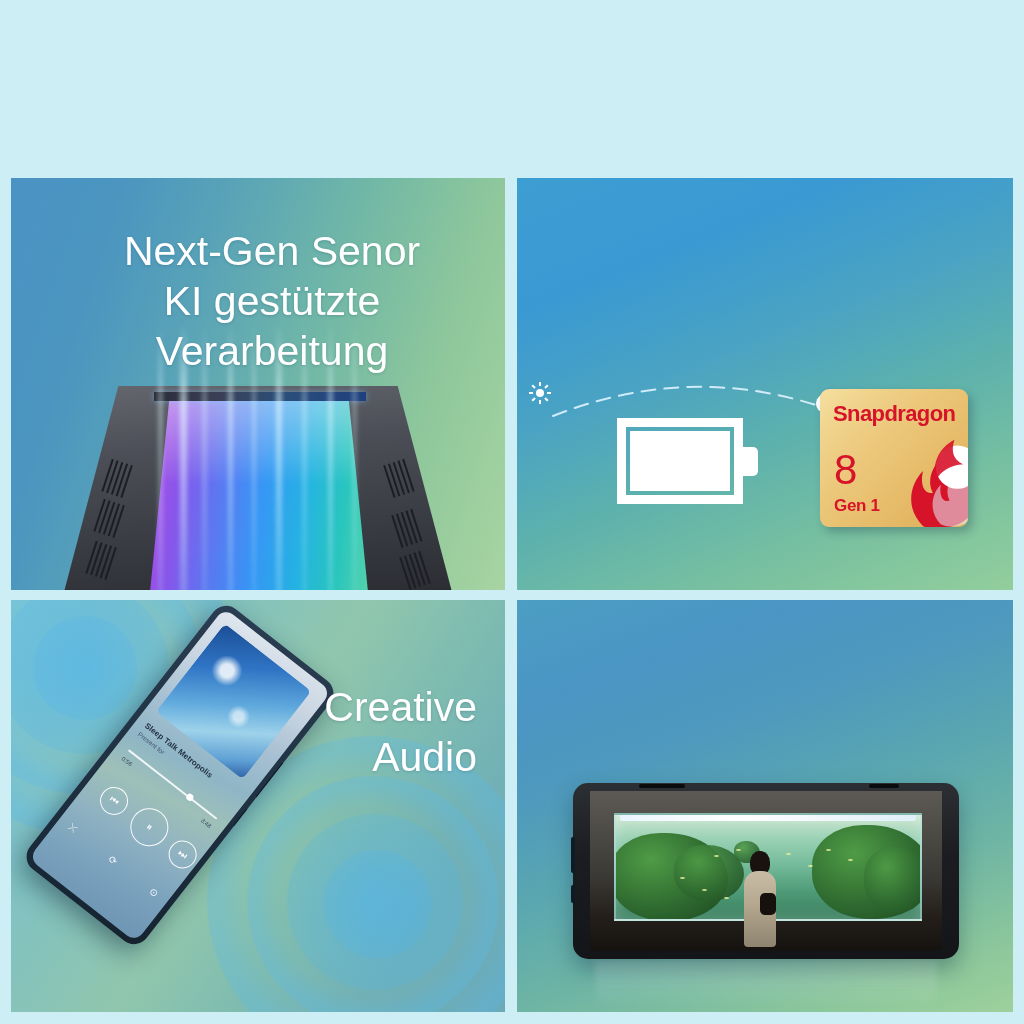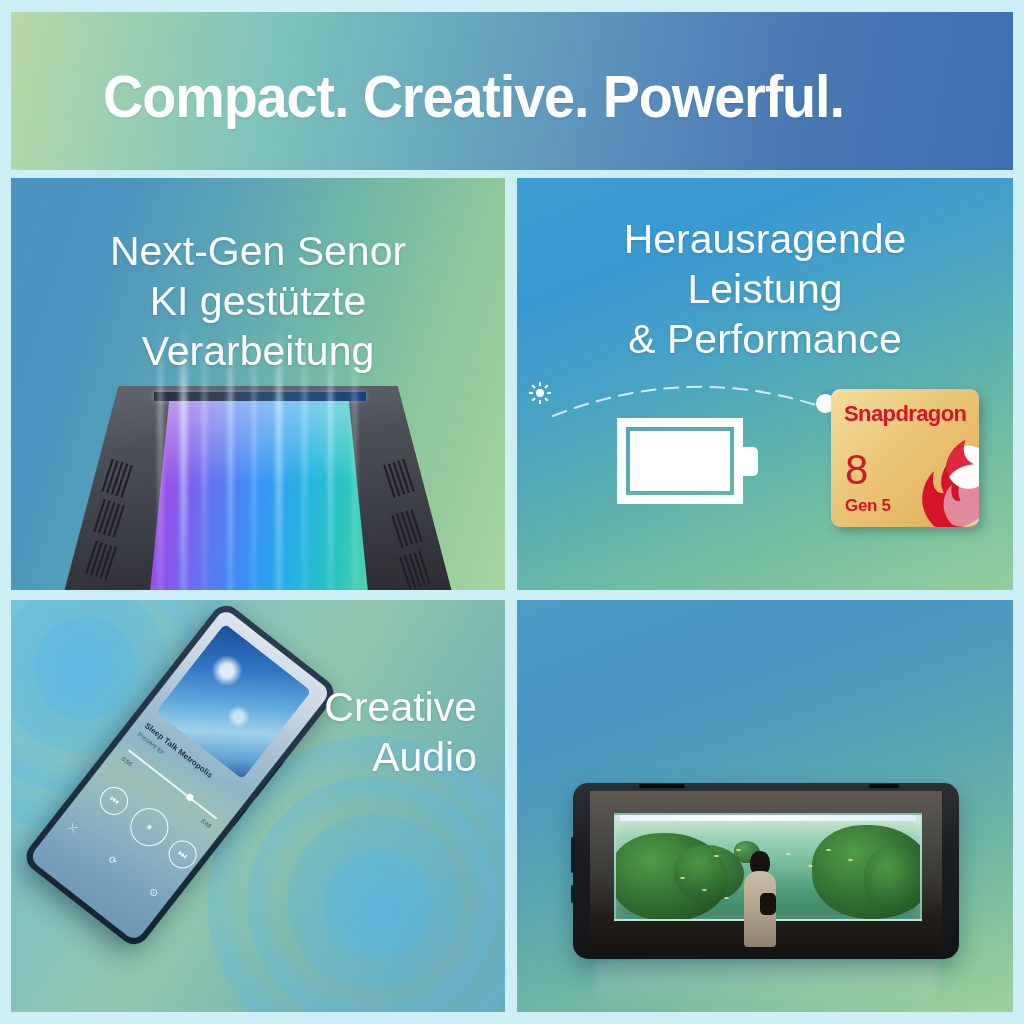--- a/index.html
+++ b/index.html
@@ -95,20 +95,21 @@
     font-size: 41px;
     line-height: 1.22;
     font-weight: 400;
     text-shadow: 0 1px 3px rgba(20,60,80,0.22);
     white-space: pre-line;
     z-index: 8;
   }
   #title-sensor {
     left: 0; top: 48px; width: 100%;
     text-align: center;
+    padding-left: 14px;
   }
   #title-perf {
     left: 0; top: 36px; width: 100%;
     text-align: center;
   }
   #title-audio {
     right: 28px; top: 82px;
     text-align: right;
   }
   #title-display {
@@ -261,21 +262,21 @@
   .battery-nub {
     position: absolute;
     left: 126px; top: 29px;
     width: 15px; height: 29px;
     background: #ffffff;
     border-radius: 0 5px 5px 0;
   }
 
   .snapdragon {
     position: absolute;
-    right: 34px;
+    right: 45px;
     top: 211px;
     width: 148px;
     height: 138px;
     border-radius: 9px;
     background: linear-gradient(135deg,
                 #f6dfa0 0%, #f0d38c 18%, #ecc87c 38%,
                 #e8bf6e 58%, #e3b663 78%, #dfae5a 100%);
     box-shadow: 4px 5px 10px rgba(20,50,70,0.30);
     overflow: hidden;
     z-index: 7;
@@ -521,23 +522,20 @@
     height: 4px;
     border-radius: 2px;
     background: #0a0b0d;
   }
 </style>
 </head>
 <body>
 
 <div id="poster">
 
-  <div class="header">
-    <div class="header-title">Compact. Creative. Powerful.</div>
-  </div>
 
   <div class="panel" id="panel-sensor">
 
     <div class="sensor-art">
       <div class="sensor-body"></div>
       <div class="sensor-surface"></div>
       <div class="sensor-topbar"></div>
 
       <div class="light-beams">
         <div class="beam" style="left:14px;  opacity:.55;"></div>
@@ -595,23 +593,20 @@
       </div>
     </div>
 
     <div class="panel-title" id="title-sensor">Next-Gen Senor
 KI gestützte
 Verarbeitung</div>
   </div>
 
   <div class="panel" id="panel-perf">
 
-    <div class="panel-title" id="title-perf">Herausragende
-Leistung
-&amp; Performance</div>
 
     <div class="arc-wrap">
       <svg width="320" height="70" viewBox="0 0 320 70">
         <path d="M 24 52 Q 160 -2 296 44" fill="none" stroke="#dff3ff" stroke-width="2" stroke-dasharray="14 9" stroke-linecap="round" opacity="0.9"></path>
       </svg>
       <div class="sun-icon">
         <div class="sun-core"></div>
         <div class="sun-ray" style="transform:rotate(0deg)"></div>
         <div class="sun-ray" style="transform:rotate(45deg)"></div>
         <div class="sun-ray" style="transform:rotate(90deg)"></div>
@@ -622,21 +617,21 @@
 
     <div class="battery">
       <div class="battery-shell"></div>
       <div class="battery-fill"></div>
       <div class="battery-nub"></div>
     </div>
 
     <div class="snapdragon">
       <div class="sd-word">Snapdragon</div>
       <div class="sd-num">8</div>
-      <div class="sd-gen">Gen 5</div>
+      <div class="sd-gen">Gen 1</div>
       <svg class="sd-logo" viewBox="0 0 120 112">
         <path d="M58 106 C40 88 44 64 58 50 C54 68 62 74 68 72 C60 58 70 38 86 30
                  C80 46 88 52 96 54 C110 58 116 76 108 92 C100 106 76 112 58 106 Z" fill="#d7132a"></path>
         <path d="M76 104 C64 92 66 74 76 64 C74 78 80 82 85 80 C79 68 86 54 98 48
                  C94 60 100 64 106 66 C116 70 119 84 113 94 C106 104 88 110 76 104 Z" fill="#e8effa" opacity="0.55"></path>
         <circle cx="93" cy="46" r="22" fill="#ffffff"></circle>
         <path d="M72 58 C66 44 74 26 90 18 C85 33 92 40 99 43 C86 44 76 50 72 58 Z" fill="#d7132a" opacity="0.9"></path>
       </svg>
     </div>
   </div>

